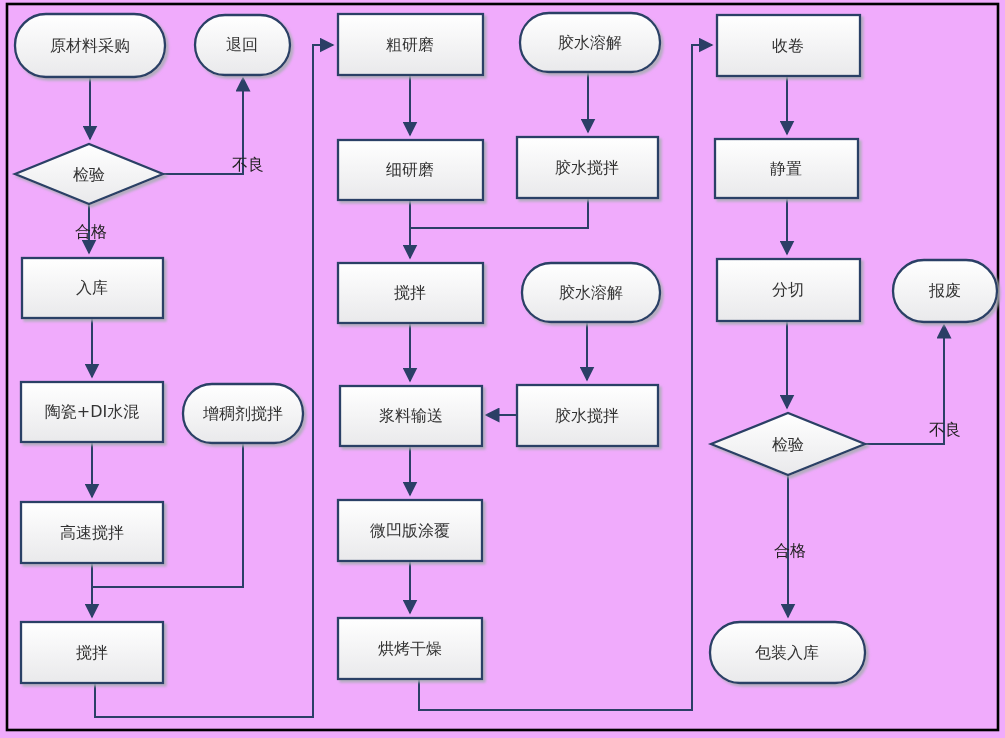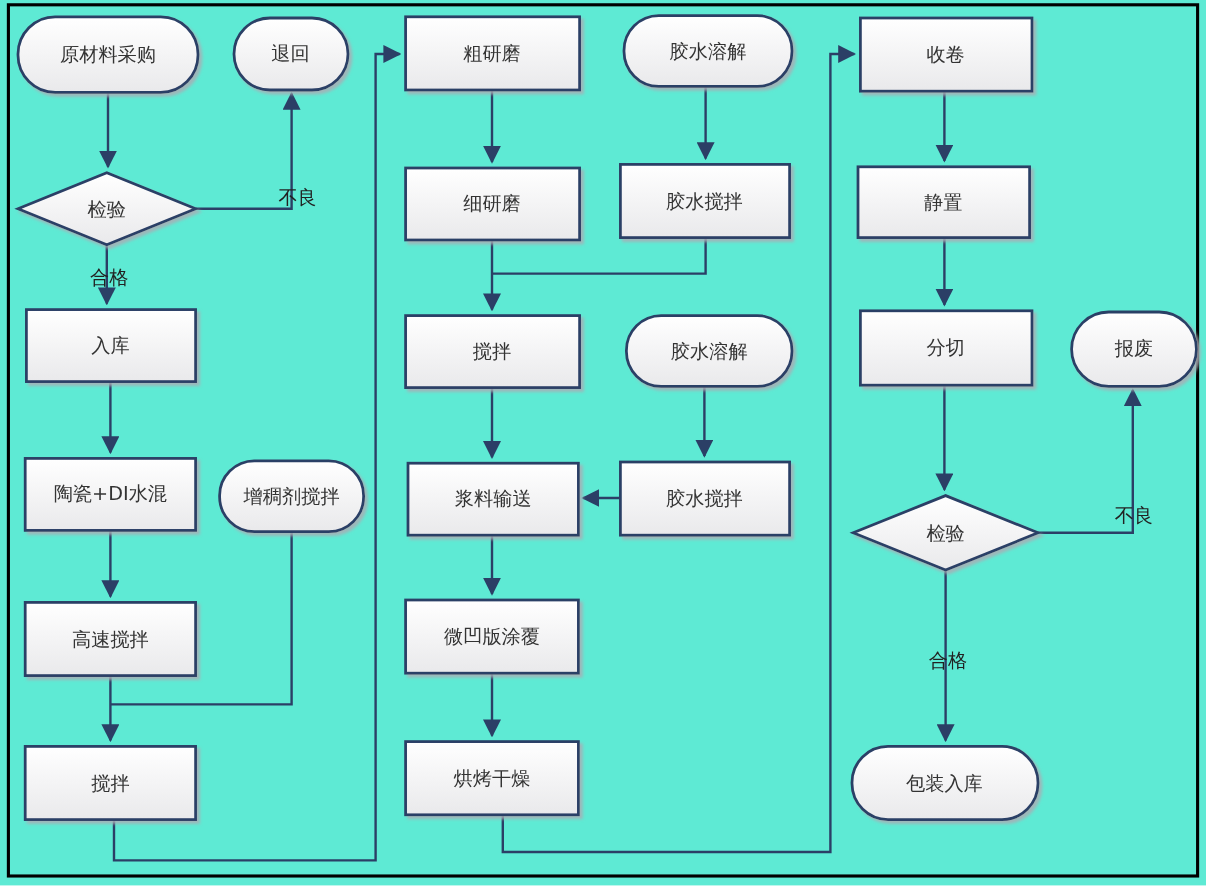--- a/index.html
+++ b/index.html
@@ -1,16 +1,16 @@
 <!DOCTYPE html>
 <html><head>
 <meta charset="utf-8">
 <style>
   html,body{margin:0;padding:0;background:#ffffff;}
-  .canvas{position:relative;width:1005px;height:738px;background:#5eead4;overflow:hidden;}
+  .canvas{position:relative;width:1005px;height:738px;background:#f0abfc;overflow:hidden;}
   svg{position:absolute;left:0;top:0;}
   .edge{stroke:#2b3f66;stroke-width:2;fill:none;}
   .shape{stroke:#2b3f66;stroke-width:2.3;fill:url(#nodeFill);filter:url(#shadow);}
   .frame{stroke:#000000;stroke-width:2.6;fill:none;}
   text{font-family:"DejaVu Sans","Liberation Sans",sans-serif;font-size:16px;fill:#333333;text-anchor:middle;}
   .edge-label{fill:#222222;}
 </style>
 </head>
 <body>
 

